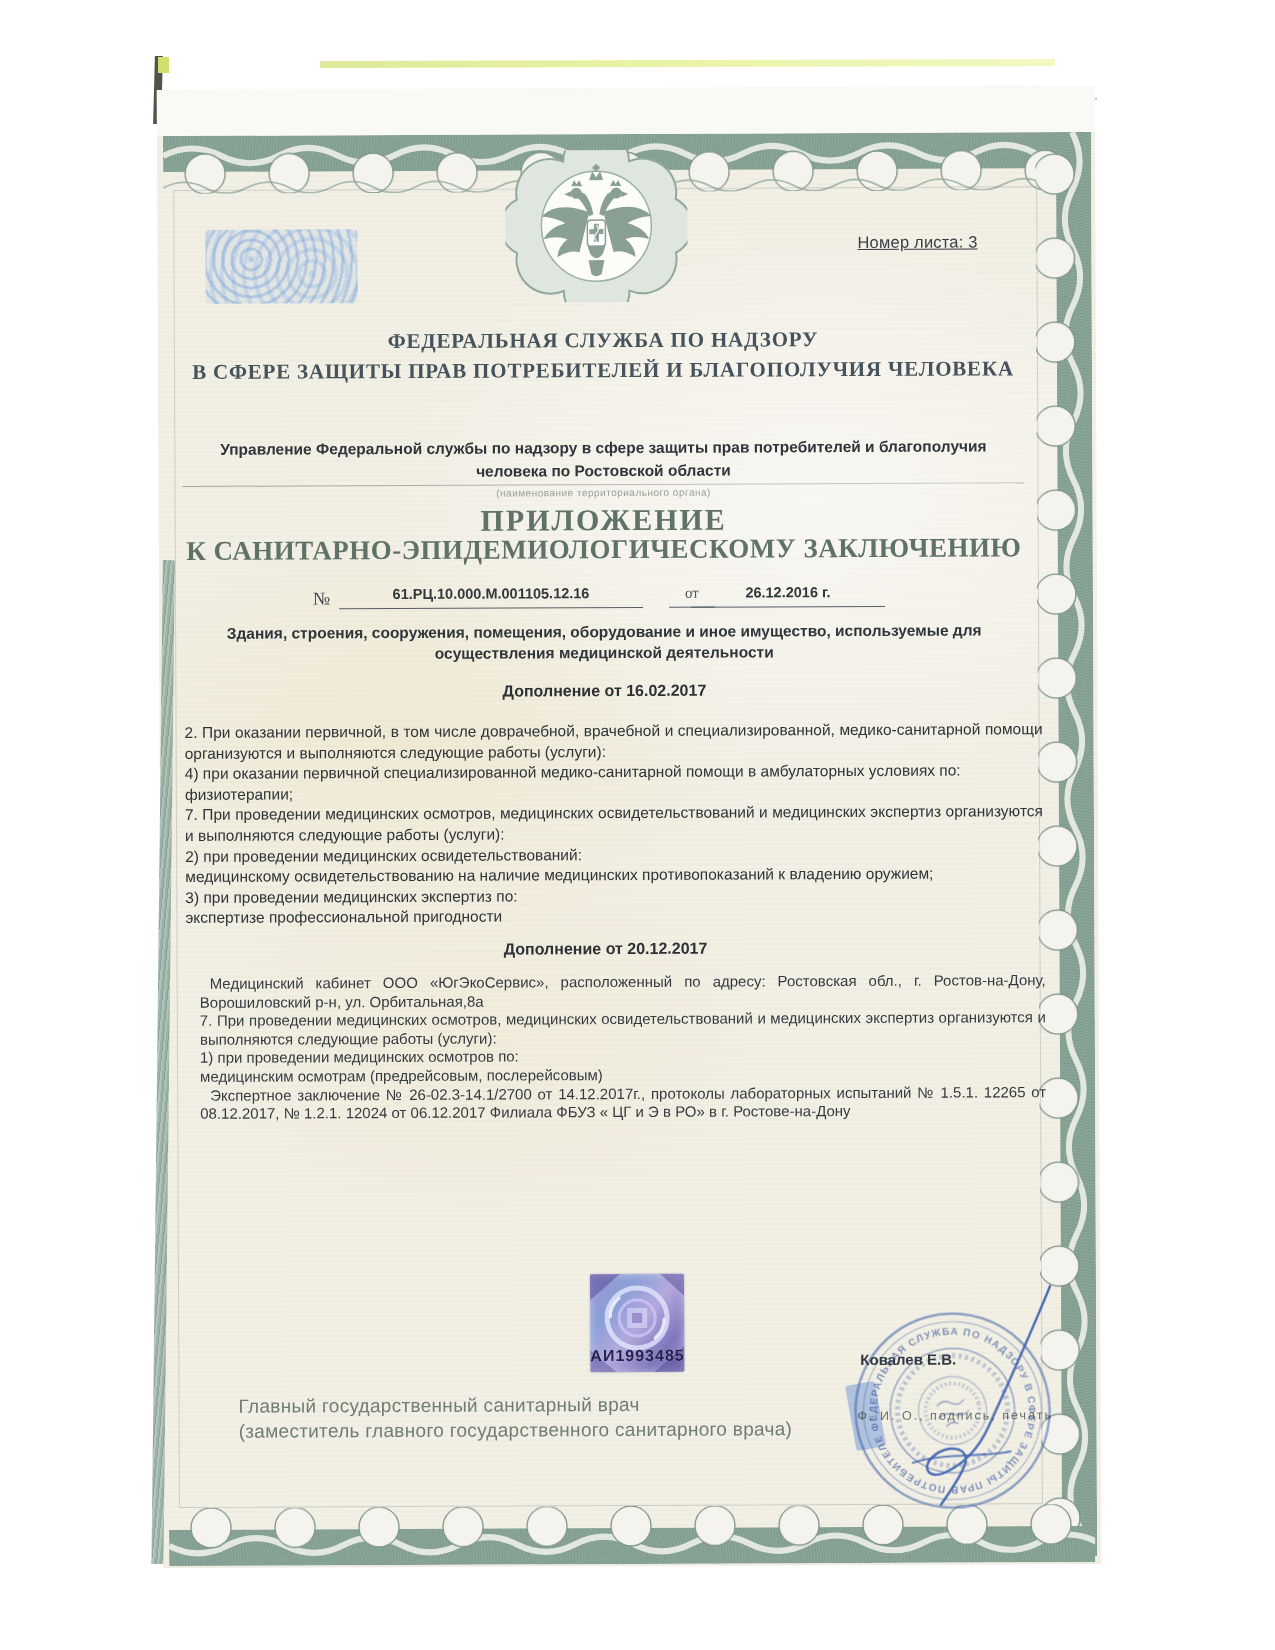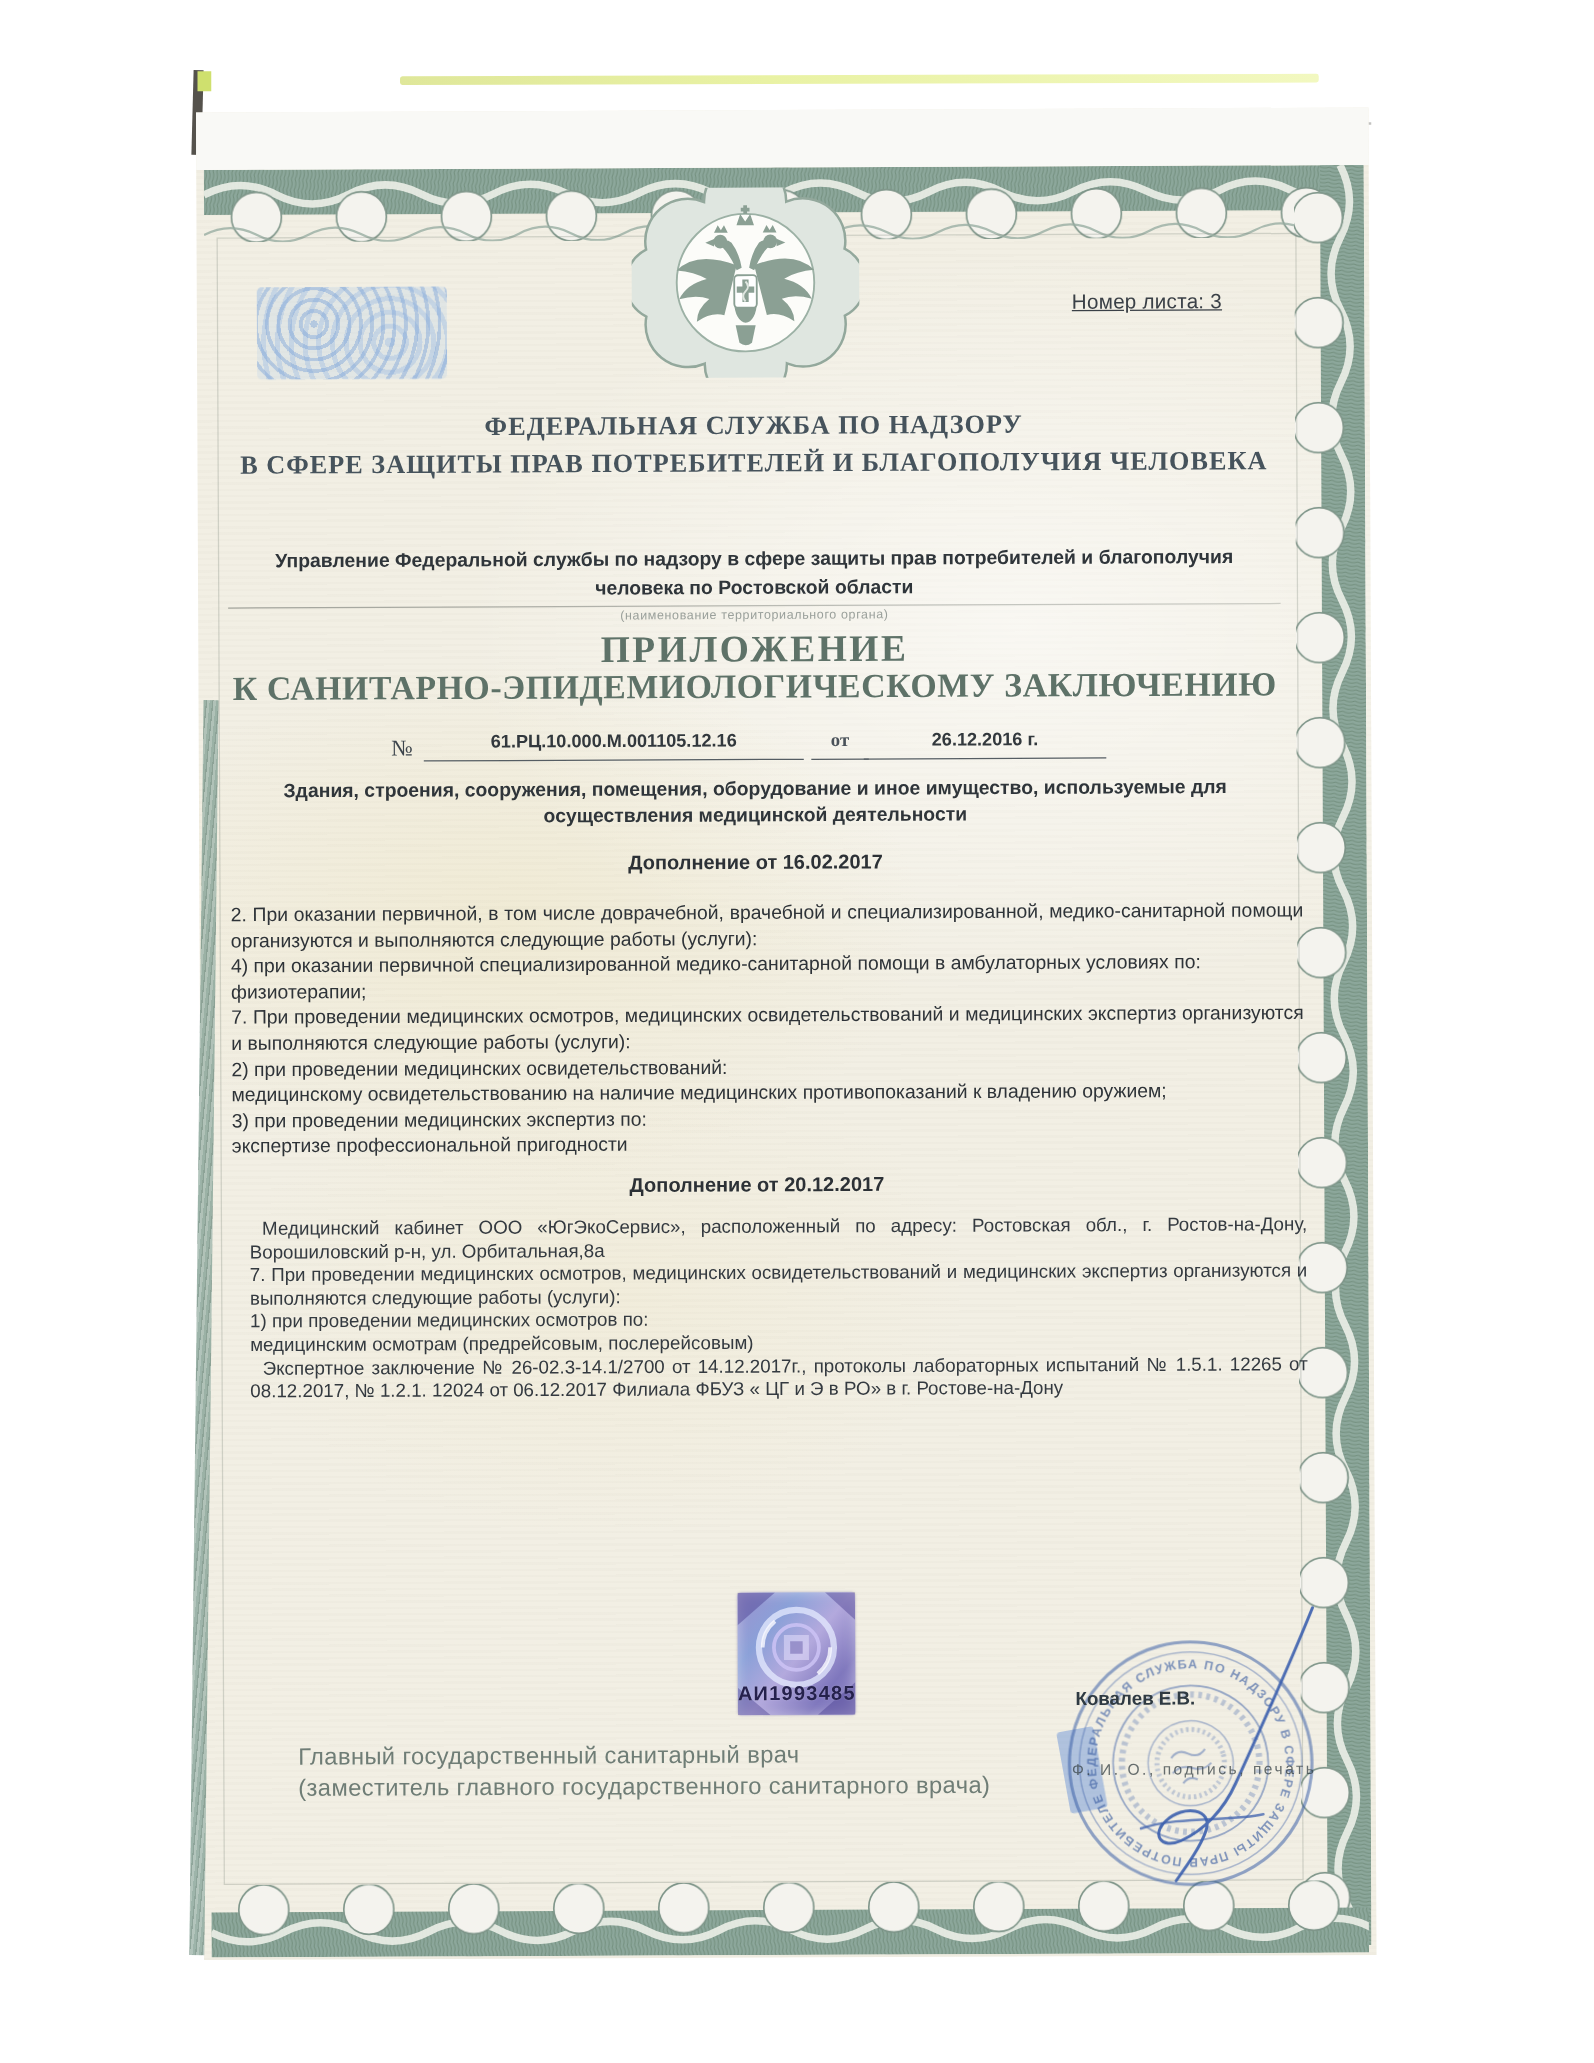--- a/index.html
+++ b/index.html
@@ -67,21 +67,21 @@
   .title1{top:415px;font-size:30px;letter-spacing:2px;}
   .title2{top:446px;font-size:27px;letter-spacing:.5px;}
 
   
   .numline{position:absolute;left:140px;top:499px;width:640px;height:22px;
     font-family:"Liberation Serif", serif;color:#3c444c;}
   .numline .no{position:absolute;left:14px;top:0;font-size:18px;}
   .numline .seg{position:absolute;top:-2px;height:22px;border-bottom:1.5px solid #555d63;text-align:center;
     font-family:"Liberation Sans", sans-serif;font-weight:bold;font-size:14.5px;color:#32383d;}
   .numline .segnum{left:40px;width:304px;}
-  .numline .segot{left:350px;width:46px;font-family:"Liberation Serif", serif;font-weight:bold;font-size:15px;color:#4a525a;}
+  .numline .segot{left:370px;width:46px;font-family:"Liberation Serif", serif;font-weight:normal;font-size:15px;color:#4a525a;}
   .numline .segdate{left:392px;width:194px;}
 
   .subject{font-weight:600;color:#2f353a;font-size:15.5px;}
   .subject1{top:535px;}
   .subject2{top:556px;}
 
   .supp-heading{font-weight:bold;color:#2c3136;font-size:16px;}
   .supp1-heading{top:594px;}
   .supp2-heading{top:852px;}
 

